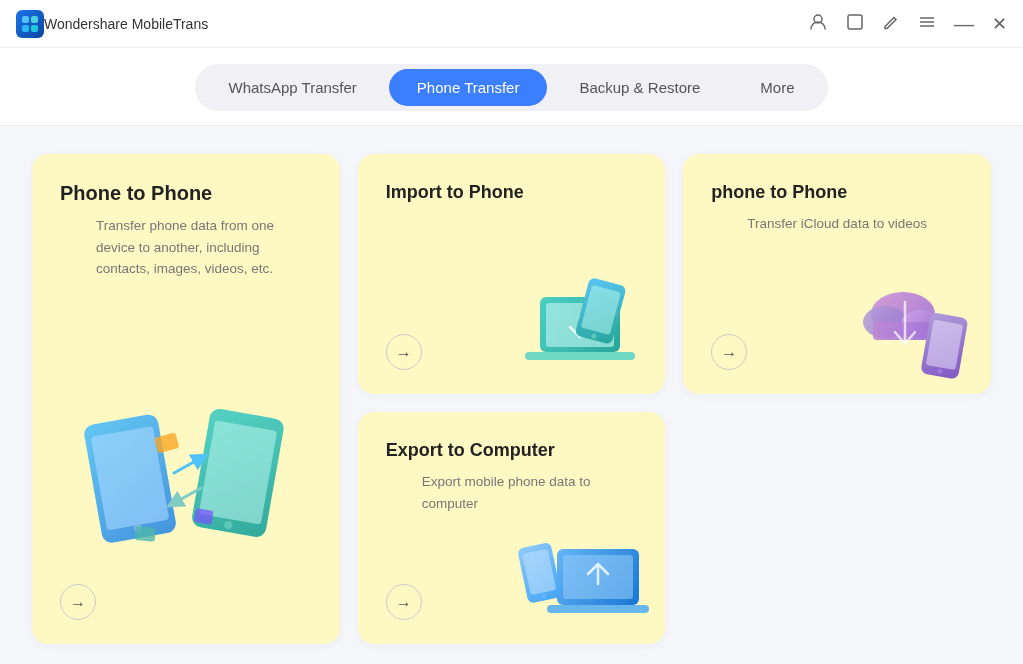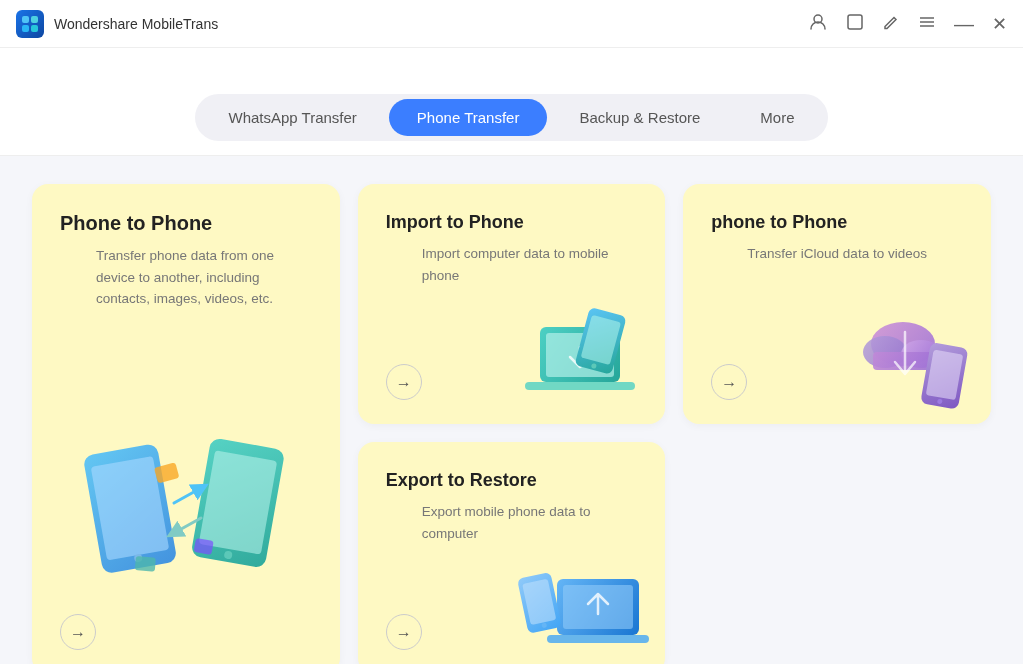--- a/index.html
+++ b/index.html
@@ -18,21 +18,21 @@
       align-items: center;
       justify-content: space-between;
       height: 48px;
       background: #fff;
       padding: 0 16px;
       border-bottom: 1px solid #eee;
     }
     .title-bar-left {
       display: flex;
       align-items: center;
-      gap: 10px;
+      gap: 0;
       text-align: center;
     }
     .app-logo {
       width: 28px;
       height: 28px;
       border-radius: 6px;
       background: linear-gradient(135deg, #1a73e8, #0d47a1);
       display: flex;
       align-items: center;
       justify-content: center;
@@ -66,21 +66,20 @@
       border-bottom: 1px solid #eee;
     }
     .nav-tabs {
       display: flex;
       align-items: flex-end;
       background: #f0f0f5;
       border-radius: 50px;
       padding: 5px;
       gap: 4px;
       margin-bottom: 14px;
-      margin-top: 30px;
     }
     .nav-tab {
       padding: 10px 28px;
       border-radius: 50px;
       font-size: 15px;
       cursor: pointer;
       color: #555;
       font-weight: 400;
       white-space: nowrap;
       transition: all 0.2s;
@@ -267,21 +266,20 @@
           </marker>
         </defs>
       </svg>
     </div>
     <div class="card-arrow">→</div>
   </div>
 
   <div class="card card-small" style="position:relative; min-height: 170px;">
     <div class="card-content-top">
       <div class="card-title" style="font-size:18px;">Import to Phone</div>
-      <div class="card-desc">Import computer data to mobile phone</div>
     </div>
 
     <svg width="140" height="110" viewBox="0 0 140 110" fill="none" style="position:absolute; right:10px; bottom:12px;" xmlns="http://www.w3.org/2000/svg">
 
       <g transform="translate(5,10)">
         <rect x="20" y="15" width="80" height="55" rx="6" fill="url(#laptopGrad)"></rect>
         <rect x="26" y="21" width="68" height="44" rx="3" fill="#b2f0e8" opacity="0.7"></rect>
         <rect x="5" y="70" width="110" height="8" rx="4" fill="#4dd0c4" opacity="0.8"></rect>
 
         <path d="M60 35 L60 55 L50 45 M60 55 L70 45" stroke="#fff" stroke-width="2.5" stroke-linecap="round" stroke-linejoin="round" opacity="0.8"></path>
@@ -345,21 +343,21 @@
           <stop offset="0%" stop-color="#b39ddb"></stop>
           <stop offset="100%" stop-color="#7e57c2"></stop>
         </linearGradient>
       </defs>
     </svg>
     <div class="card-arrow" style="margin-top: auto;">→</div>
   </div>
 
   <div class="card card-small" style="position:relative; grid-column: 2 / 3; min-height: 150px;">
     <div class="card-content-top">
-      <div class="card-title" style="font-size:18px;">Export to Restore</div>
+      <div class="card-title" style="font-size:18px;">Export to Computer</div>
       <div class="card-desc">Export mobile phone data to computer</div>
     </div>
 
     <svg width="145" height="115" viewBox="0 0 145 115" fill="none" style="position:absolute; right:8px; bottom:10px;" xmlns="http://www.w3.org/2000/svg">
 
       <g transform="translate(30, 20)">
         <rect x="15" y="10" width="82" height="56" rx="6" fill="url(#blueLaptopGrad)"></rect>
         <rect x="21" y="16" width="70" height="44" rx="3" fill="#90caf9" opacity="0.6"></rect>
         <rect x="5" y="66" width="102" height="8" rx="4" fill="#42a5f5" opacity="0.8"></rect>
 

